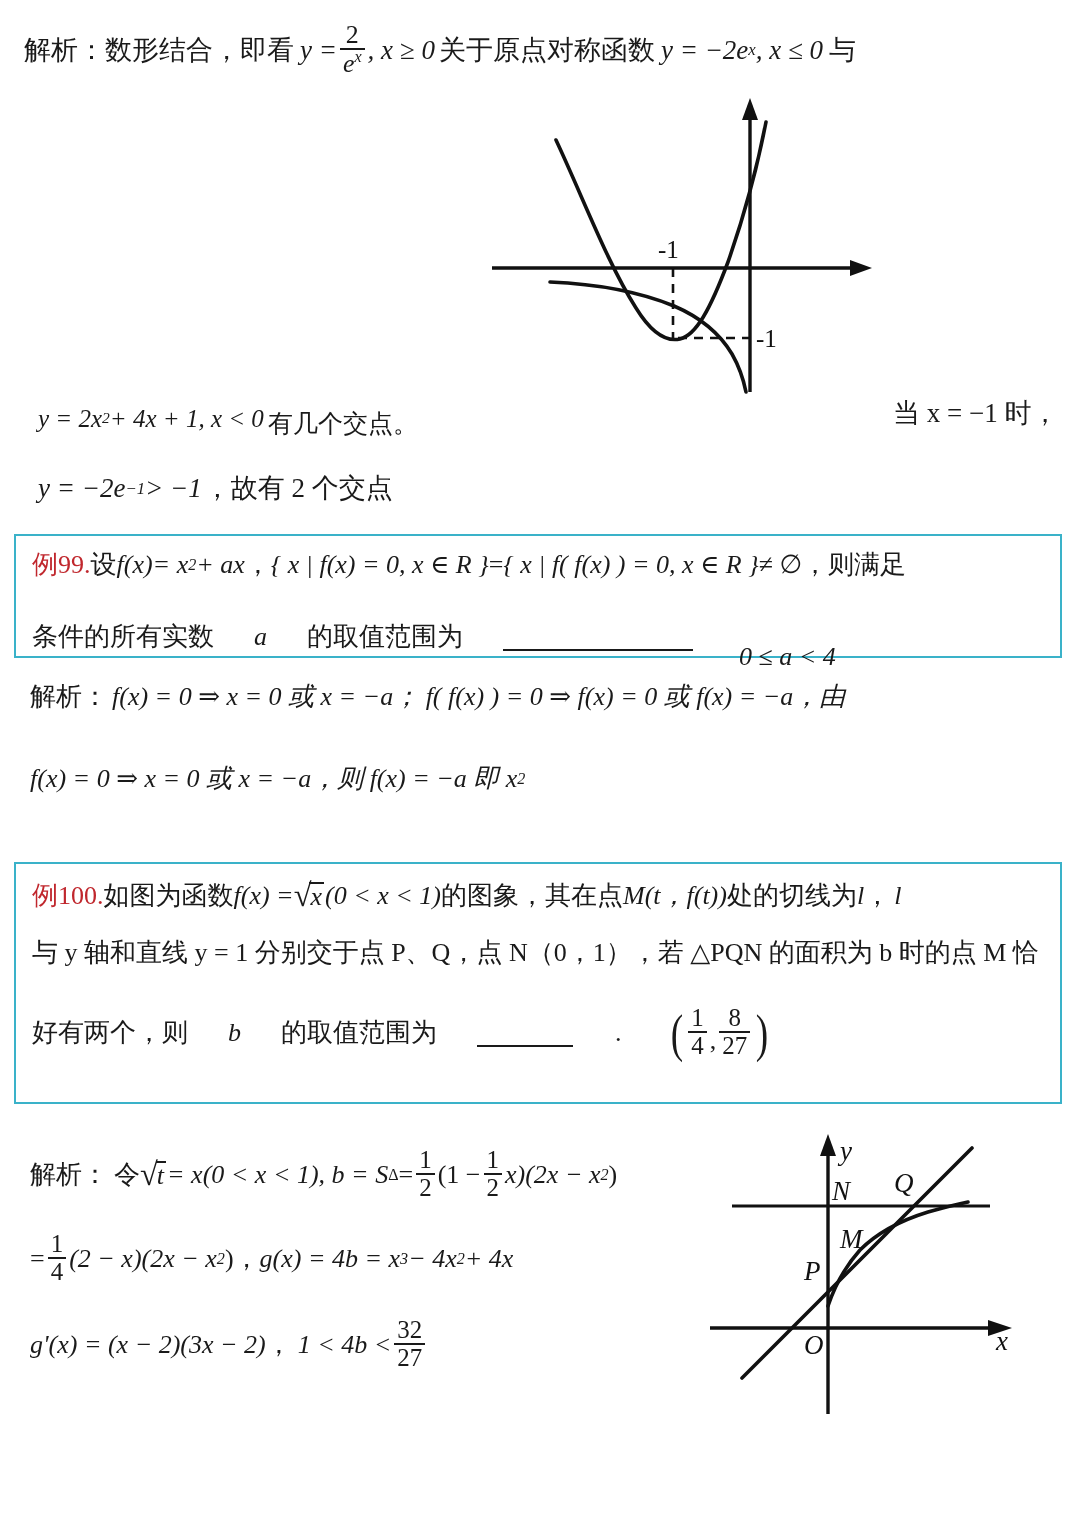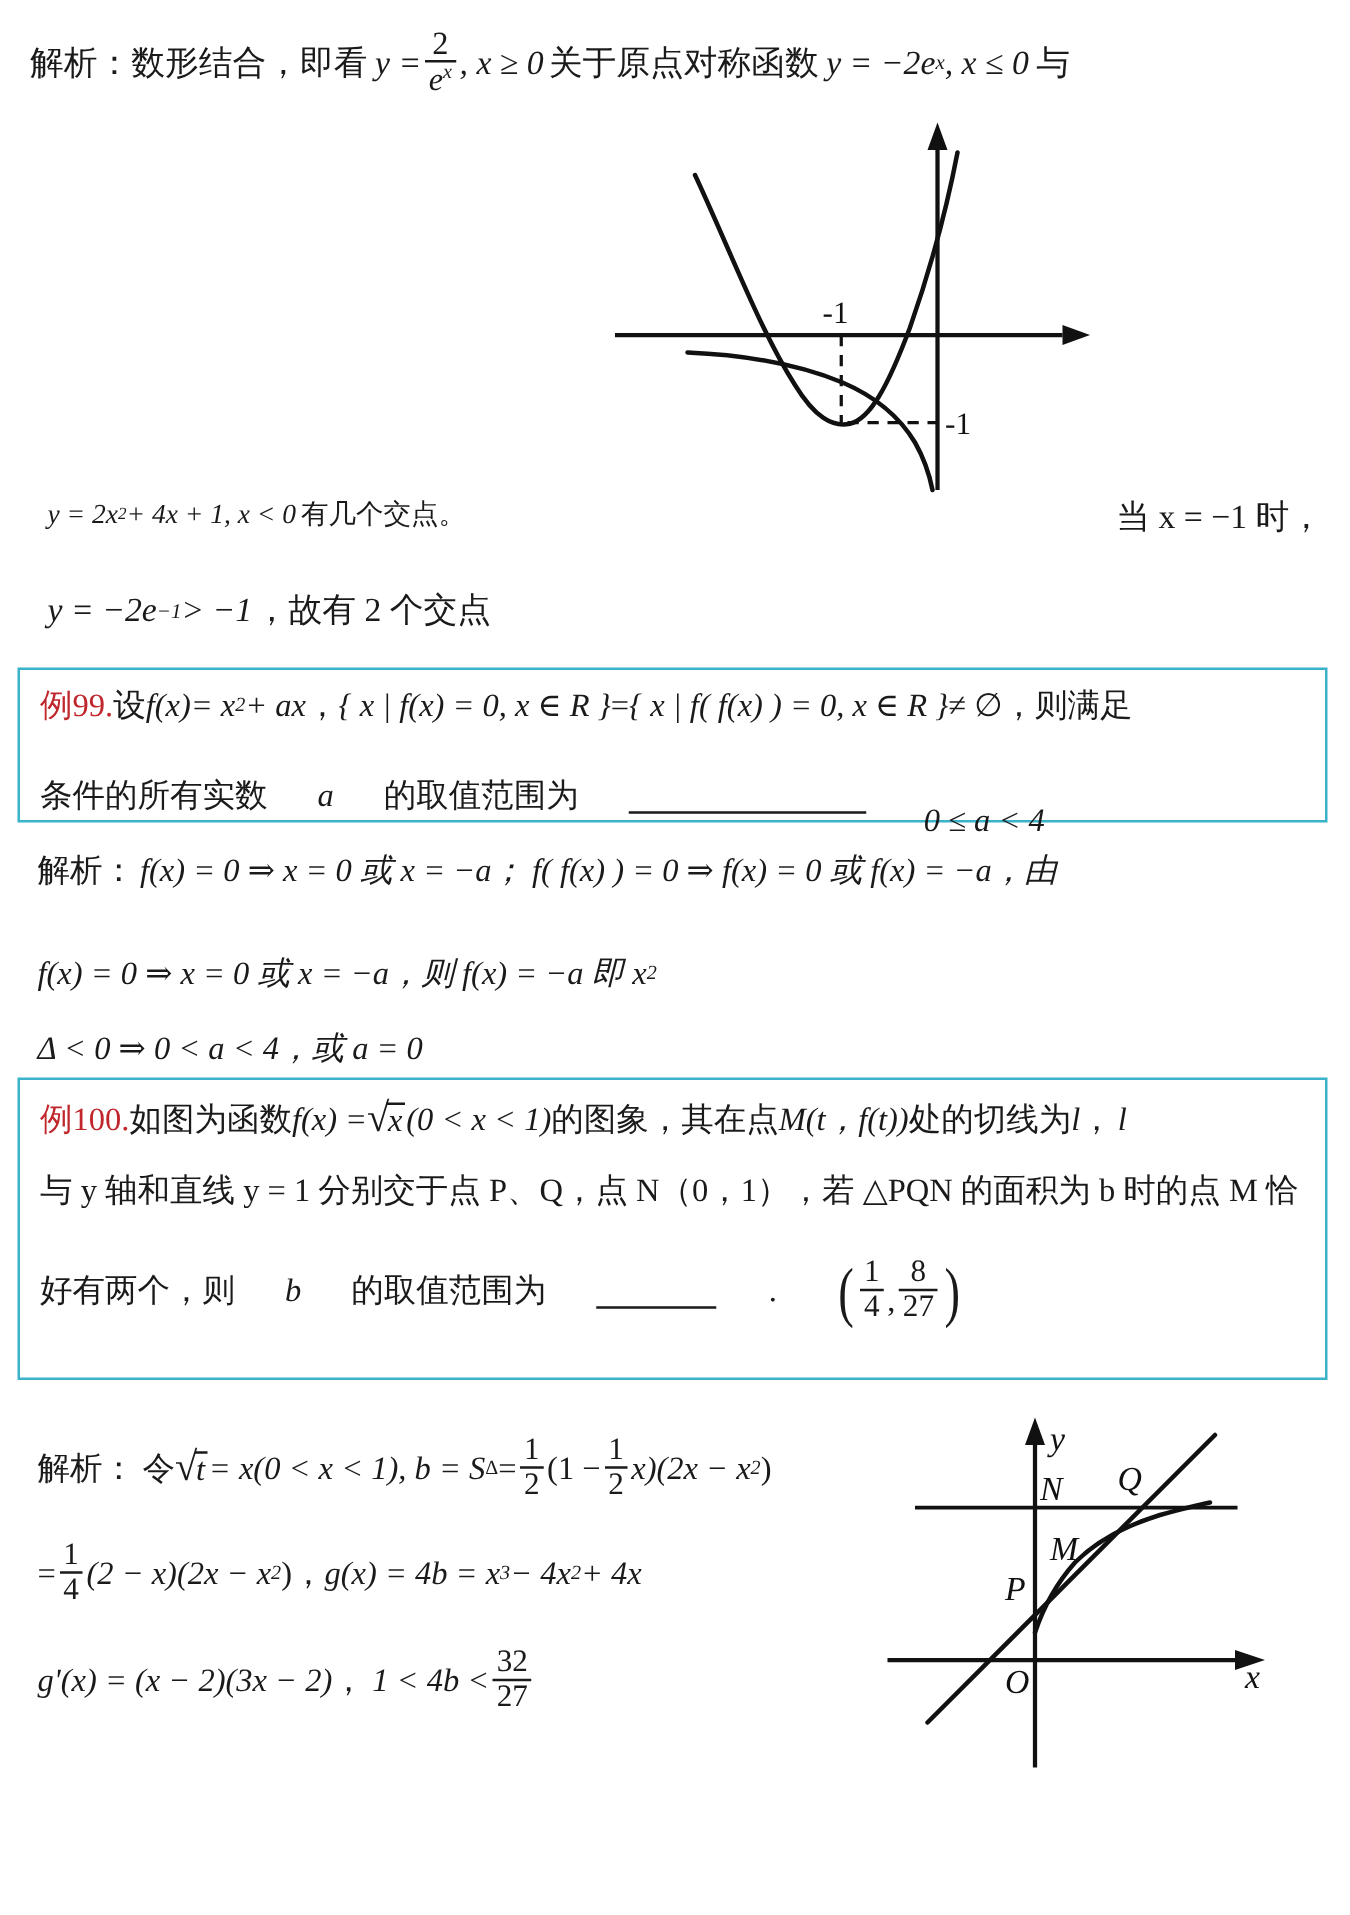--- a/index.html
+++ b/index.html
@@ -180,25 +180,25 @@
 
       <line class="dashed" x1="185" y1="176" x2="185" y2="246"></line>
 
       <line class="dashed" x1="190" y1="246" x2="262" y2="246"></line>
 
       <text class="lbl" x="170" y="166">-1</text>
       <text class="lbl" x="268" y="255">-1</text>
     </svg>
   </div>
 
-  <div class="line" style="left:38px; top:400px; font-size:22px;text-align:right;">
+  <div class="line" style="left:38px; top:400px; font-size:25px;text-align:right;">
     <span class="mathit">y = 2x</span>
       <sup class="exp mathrm">2</sup>
       <span class="mathit"> + 4x + 1, x &lt; 0</span>
-    <span class="cn" style="margin-left:4px;">有几个交点。</span>
+    <span class="cn" style="margin-left:4px;margin-top:11px;">有几个交点。</span>
   </div>
 
   <div class="line" style="left:893px; top:400px; font-size:27px;">
     <span class="cn">当 x = −1 时，</span>
   </div>
 
   <div class="line" style="left:38px; top:475px; font-size:27px;">
     <span class="mathit">y = −2e</span>
       <sup class="exp mathrm">−1</sup>
       <span class="mathit"> &gt; −1</span>
@@ -235,23 +235,20 @@
   <div class="line" style="left:30px; top:684px; font-size:26px;">
     <span class="cn">解析：</span>
     <span class="mathit" style="margin-left:4px;">f(x) = 0 ⇒ x = 0 或 x = −a；  f( f(x) ) = 0 ⇒ f(x) = 0 或 f(x) = −a，由</span>
   </div>
 
   <div class="line" style="left:30px; top:766px; font-size:26px;">
     <span class="mathit">f(x) = 0 ⇒ x = 0 或 x = −a，则 f(x) = −a 即 x</span>
       <sup class="exp mathrm">2</sup>
   </div>
 
-  <div class="line" style="left:30px; top:826px; font-size:26px;">
-    <span class="mathit">Δ &lt; 0 ⇒ 0 &lt; a &lt; 4，或 a = 0</span>
-  </div>
 
   <div class="exbox" style="left:14px; top:862px; width:1048px; height:242px;">
     <div class="line" style="left:16px; top:18px; font-size:26px;">
       <span class="exlabel">例</span>
         <span class="exlabel">100</span>
         <span class="exlabel">.</span>
       <span class="cn">如图为函数 </span>
       <span class="mathit">f(x) = </span>
       <span class="rad">
         <span class="sign">√</span>

